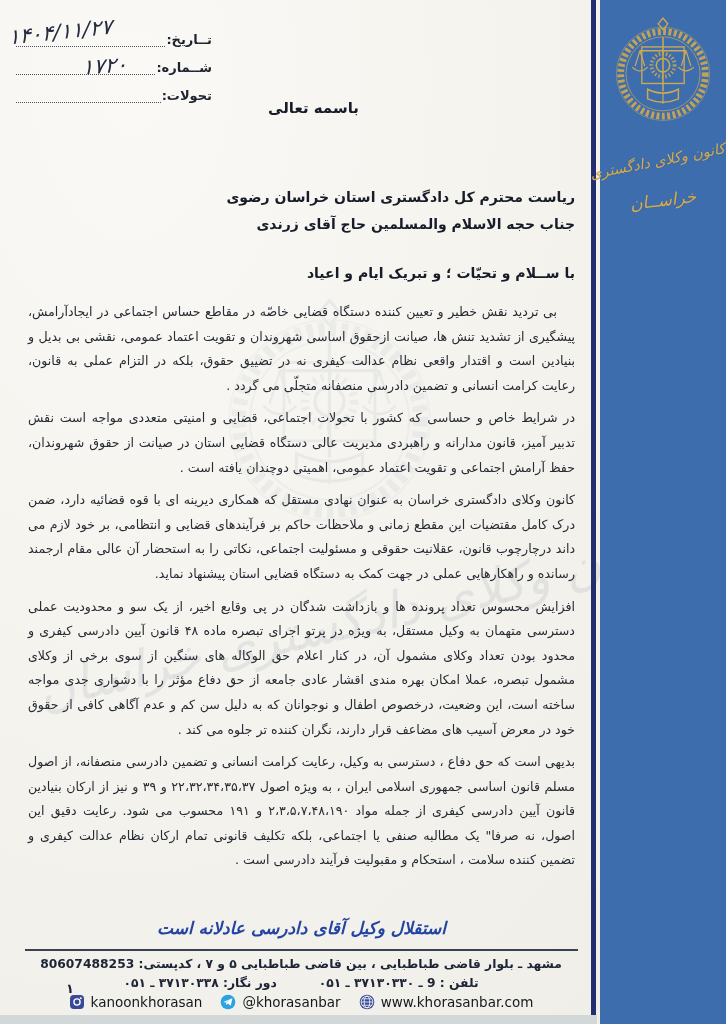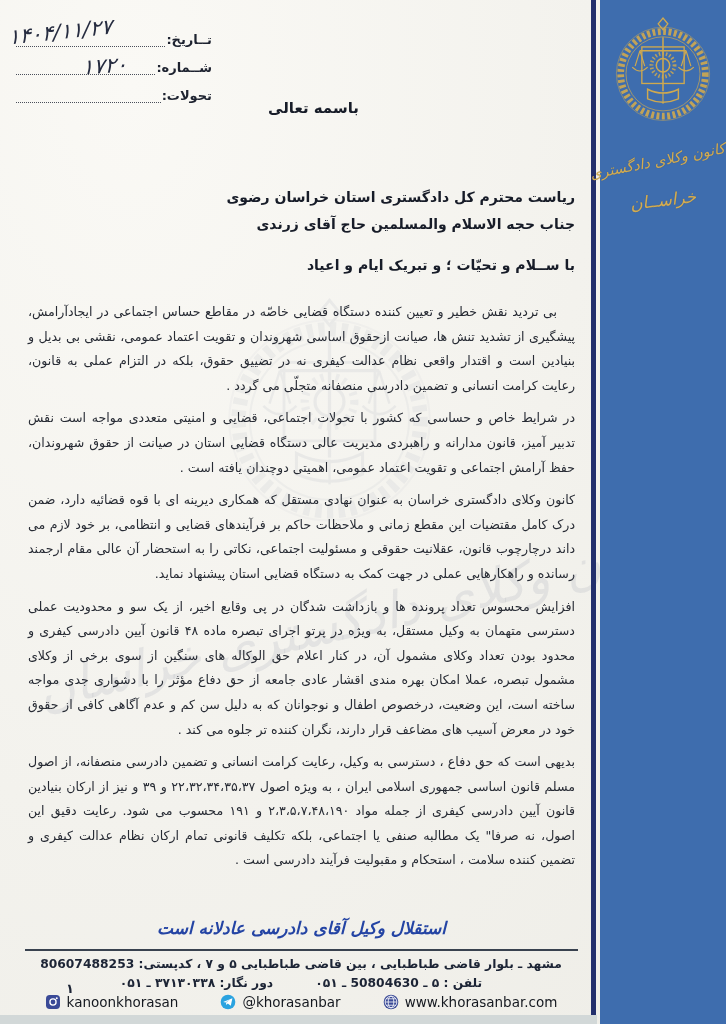--- a/index.html
+++ b/index.html
@@ -32,39 +32,39 @@
   .lh-row .lbl { white-space:nowrap; }
   .lh-row .dots { flex:1; border-bottom:1.6px dotted #4a4f5a; height:13px; margin-right:1px; }
   .hw { position:absolute; font-size:21px; color:#262c40; z-index:3; letter-spacing:2px; font-style:italic; }
   .hw-date { top:20px; left:8px; transform:rotate(-6deg) skewX(-5deg); direction:ltr; }
   .hw-num  { top:54px; left:82px; transform:rotate(-4deg) skewX(-5deg); }
   .basmala { position:absolute; top:99px; left:268px; font-weight:bold; font-size:15px; color:#171c28; z-index:2; }
 
   
   .recipient { position:absolute; top:184px; right:151px; width:430px; direction:rtl; text-align:right;
                font-weight:bold; font-size:14px; line-height:27px; color:#171c28; z-index:2; }
-  .salutation { margin-top:14px; }
+  .salutation { margin-top:22px; }
 
   
   .body-text { position:absolute; top:292px; right:151px; left:28px; direction:rtl; text-align:justify;
                font-size:12.6px; line-height:24.6px; color:#272b34; z-index:2; }
   .body-text p { margin:8px 0 2px 0; }
   .body-text p.p-first { text-indent:18px; }
 
   
   .slogan { position:absolute; top:918px; left:25px; width:553px; text-align:center; font-weight:bold; font-style:italic;
             font-size:17px; color:#2444a4; direction:rtl; z-index:2; }
   .rule { position:absolute; top:949px; left:25px; width:553px; border-top:2.5px solid #39424f; z-index:2; }
 
   
   .footer { position:absolute; top:954px; left:22px; width:558px; direction:rtl; text-align:center; color:#1c2435; z-index:2; }
   .f-address { font-weight:bold; font-size:12.3px; line-height:20px; }
   .f-line2 { display:flex; justify-content:center; gap:42px; font-weight:bold; font-size:12.3px; margin-top:2px; }
   .f-page { position:absolute; top:27px; left:44px; font-weight:bold; font-size:13px; }
-  .f-social { display:flex; direction:ltr; justify-content:center; align-items:center; gap:42px; margin-top:4px;
+  .f-social { display:flex; direction:ltr; justify-content:center; align-items:center; gap:18px; margin-top:4px;
               font-size:13.5px; color:#14181f; }
   .soc { display:inline-flex; align-items:center; gap:6px; }
   .soc svg { display:block; }
 
   .scan-edge { position:absolute; bottom:0; left:0; width:597px; height:9px; background:#d2d8d8; z-index:1; }
 </style>
 </head>
 <body>
 
 <div class="page">
@@ -136,21 +136,21 @@
     <p>افزایش محسوس تعداد پرونده ها و بازداشت شدگان در پی وقایع اخیر، از یک سو و محدودیت عملی دسترسی متهمان به وکیل مستقل، به ویژه در پرتو اجرای تبصره ماده ۴۸ قانون آیین دادرسی کیفری و محدود بودن تعداد وکلای مشمول آن، در کنار اعلام حق الوکاله های سنگین از سوی برخی از وکلای مشمول تبصره، عملا امکان بهره مندی اقشار عادی جامعه از حق دفاع مؤثر را با دشواری جدی مواجه ساخته است، این وضعیت، درخصوص اطفال و نوجوانان که به دلیل سن کم و عدم آگاهی کافی از حقوق خود در معرض آسیب های مضاعف قرار دارند، نگران کننده تر جلوه می کند .</p>
     <p>بدیهی است که حق دفاع ، دسترسی به وکیل، رعایت کرامت انسانی و تضمین دادرسی منصفانه، از اصول مسلم قانون اساسی جمهوری اسلامی ایران ، به ویژه اصول ۲۲،۳۲،۳۴،۳۵،۳۷ و ۳۹ و نیز از ارکان بنیادین قانون آیین دادرسی کیفری از جمله مواد ۲،۳،۵،۷،۴۸،۱۹۰ و ۱۹۱ محسوب می شود. رعایت دقیق این اصول، نه صرفا" یک مطالبه صنفی یا اجتماعی، بلکه تکلیف قانونی تمام ارکان نظام عدالت کیفری و تضمین کننده سلامت ، استحکام و مقبولیت فرآیند دادرسی است .</p>
   </div>
 
   <div class="slogan">استقلال وکیل آقای دادرسی عادلانه است</div>
   <div class="rule"></div>
 
   <div class="footer">
     <div class="f-address">مشهد ـ بلوار قاضی طباطبایی ، بین قاضی طباطبایی ۵ و ۷ ، کدپستی: 80607488253</div>
     <div class="f-line2">
-      <span>تلفن : ۵ ـ 50804630 ـ ۰۵۱</span>
+      <span>تلفن : 9 ـ ۳۷۱۳۰۳۳۰ ـ ۰۵۱</span>
       <span>دور نگار: ۳۷۱۳۰۳۳۸ ـ ۰۵۱</span>
     </div>
     <div class="f-page">۱</div>
     <div class="f-social">
       <span class="soc">
         <svg width="16" height="16" viewBox="0 0 24 24">
           <rect x="1.5" y="1.5" width="21" height="21" rx="5.5" fill="#3a4a97"></rect>
           <circle cx="12" cy="12" r="4.6" fill="none" stroke="#fff" stroke-width="2"></circle>
           <circle cx="17.6" cy="6.4" r="1.5" fill="#fff"></circle>
         </svg>

